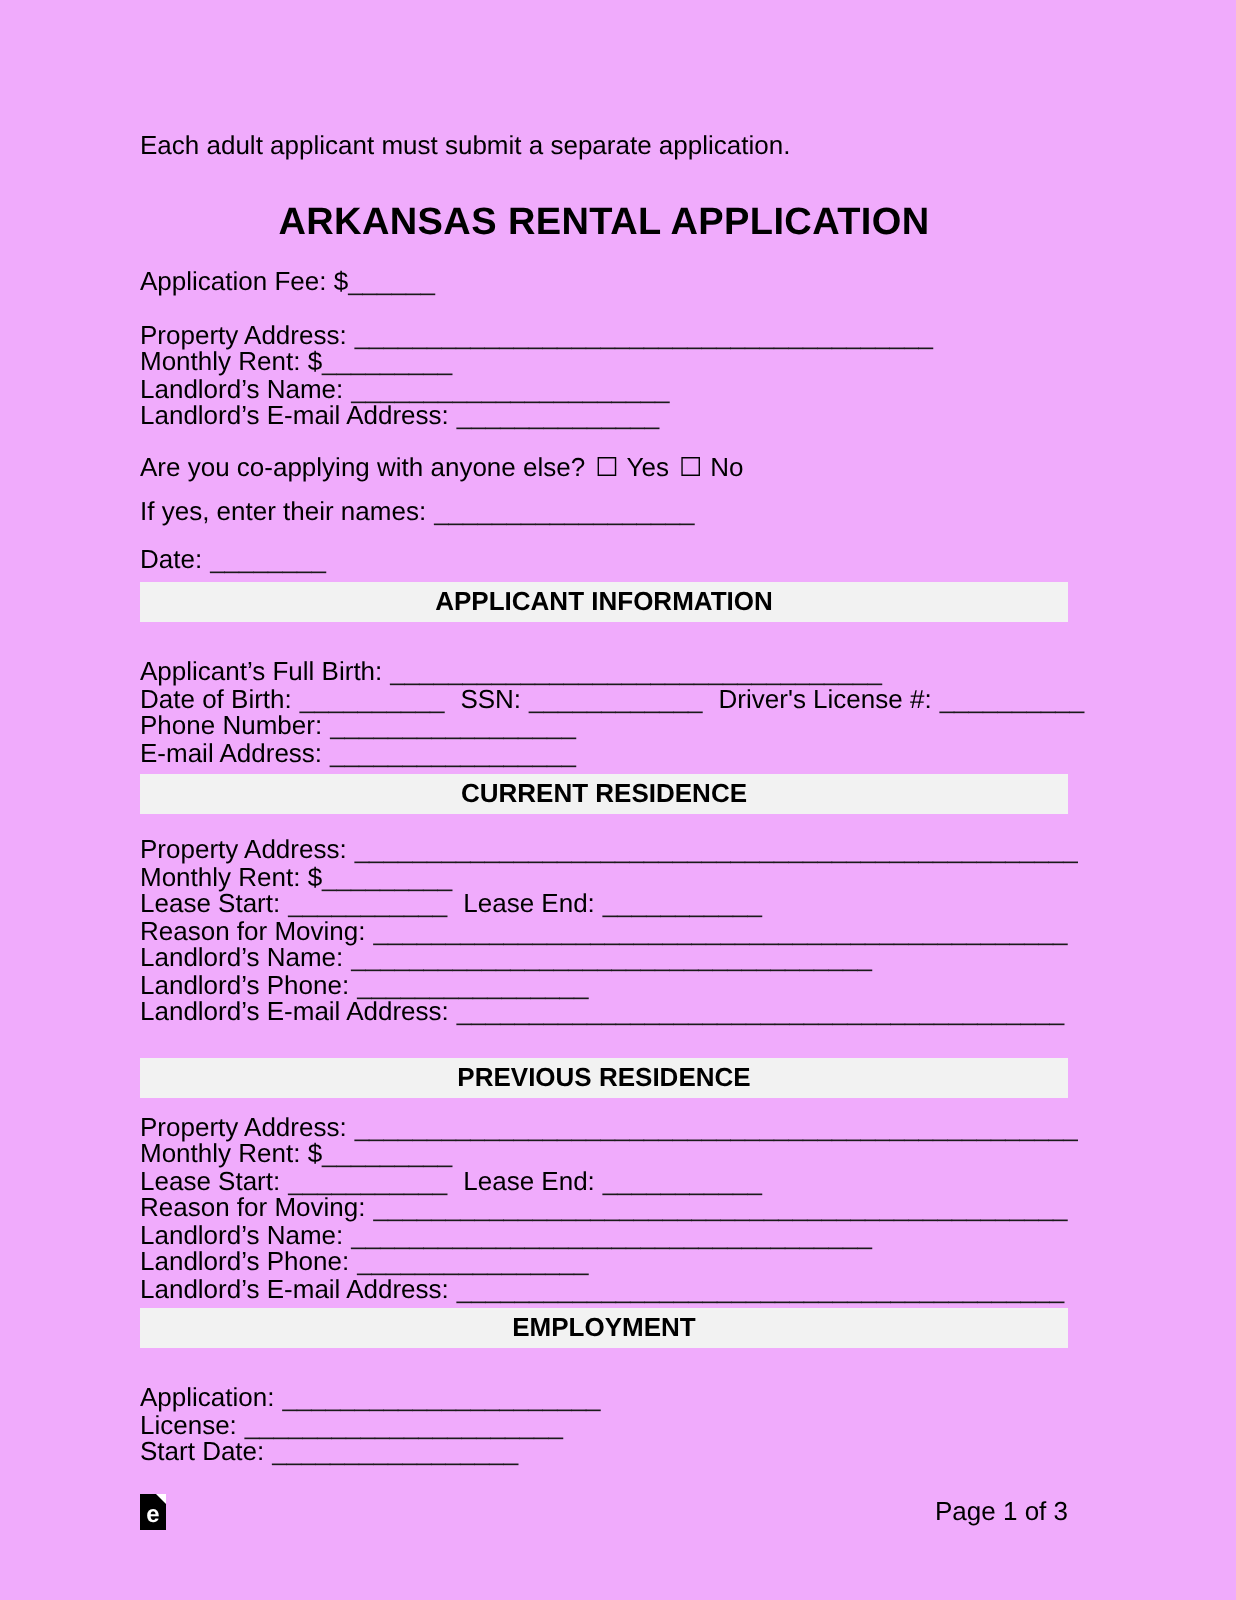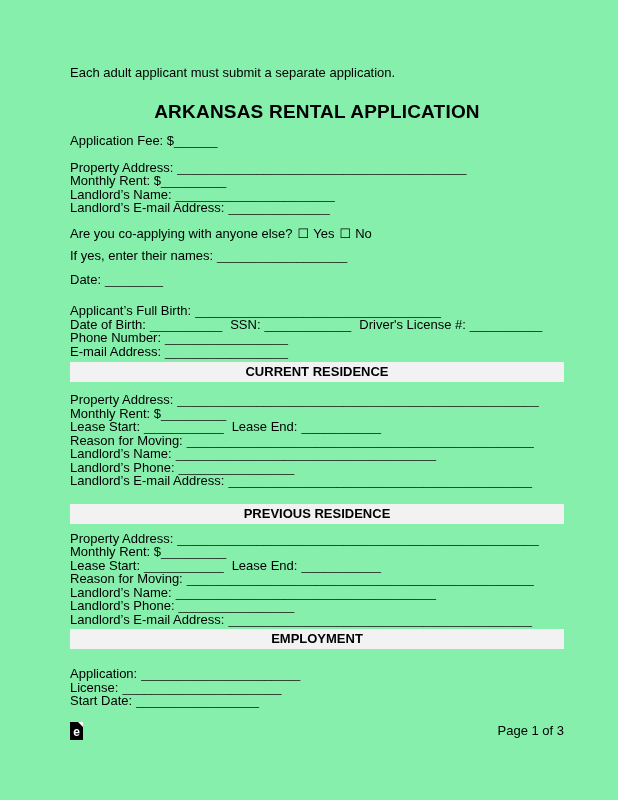--- a/index.html
+++ b/index.html
@@ -1,19 +1,19 @@
 <!DOCTYPE html>
 <html><head>
 <meta charset="utf-8">
 <style>
   html,body { margin:0; padding:0; background:#ffffff; }
   .page {
     width:618px; height:800px; box-sizing:border-box; position:relative;
-    background:#86efac; overflow:hidden;
-    padding:66px 54px 0 70px;
+    background:#f0abfc; overflow:hidden;
+    padding:66px 84px 0 70px;
     font-family:"Liberation Sans", sans-serif;
     font-size:13px; color:#000;
   }
   .note { line-height:14px; }
   .title {
     text-align:center; font-weight:bold; font-size:19px; line-height:22px;
     margin-top:21px; letter-spacing:0.2px;
   }
   .fl { line-height:13.5px; white-space:nowrap; }
   .lb { }
@@ -89,20 +89,21 @@
   </div>
 
   <div class="fl m-names">
     <span class="lb">If yes, enter their names:</span><span class="fi">__________________</span>
   </div>
 
   <div class="fl m-date">
     <span class="lb">Date:</span><span class="fi">________</span>
   </div>
 
+  <div class="bar m-bar1">APPLICANT INFORMATION</div>
 
   <div class="m-appblock">
     <div class="fl">
       <span class="lb">Applicant’s Full Birth:</span><span class="fi">__________________________________</span>
     </div>
     <div class="fl">
       <span class="lb">Date of Birth:</span><span class="fi">__________</span><span class="lb pairgap">SSN:</span><span class="fi">____________</span><span class="lb pairgap">Driver's License #:</span><span class="fi">__________</span>
     </div>
     <div class="fl">
       <span class="lb">Phone Number:</span><span class="fi">_________________</span>

